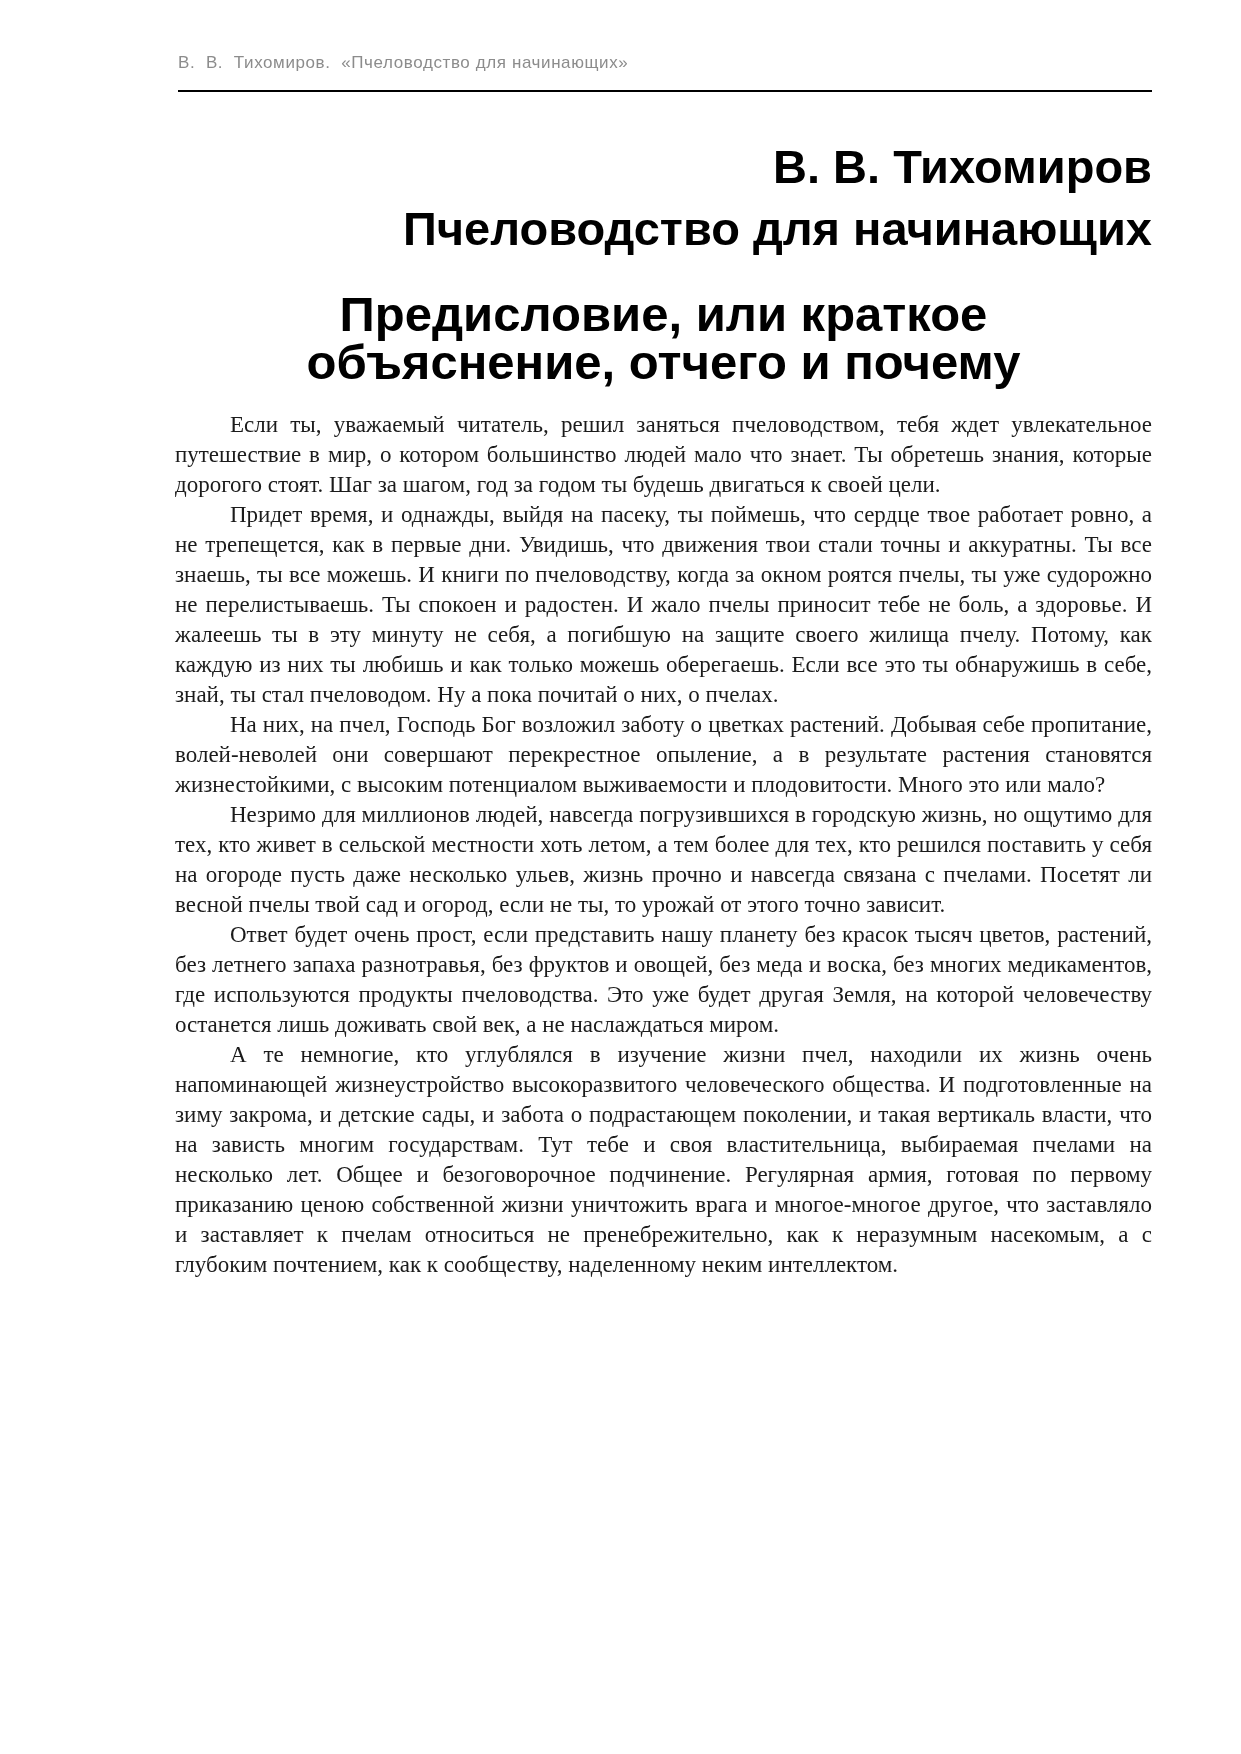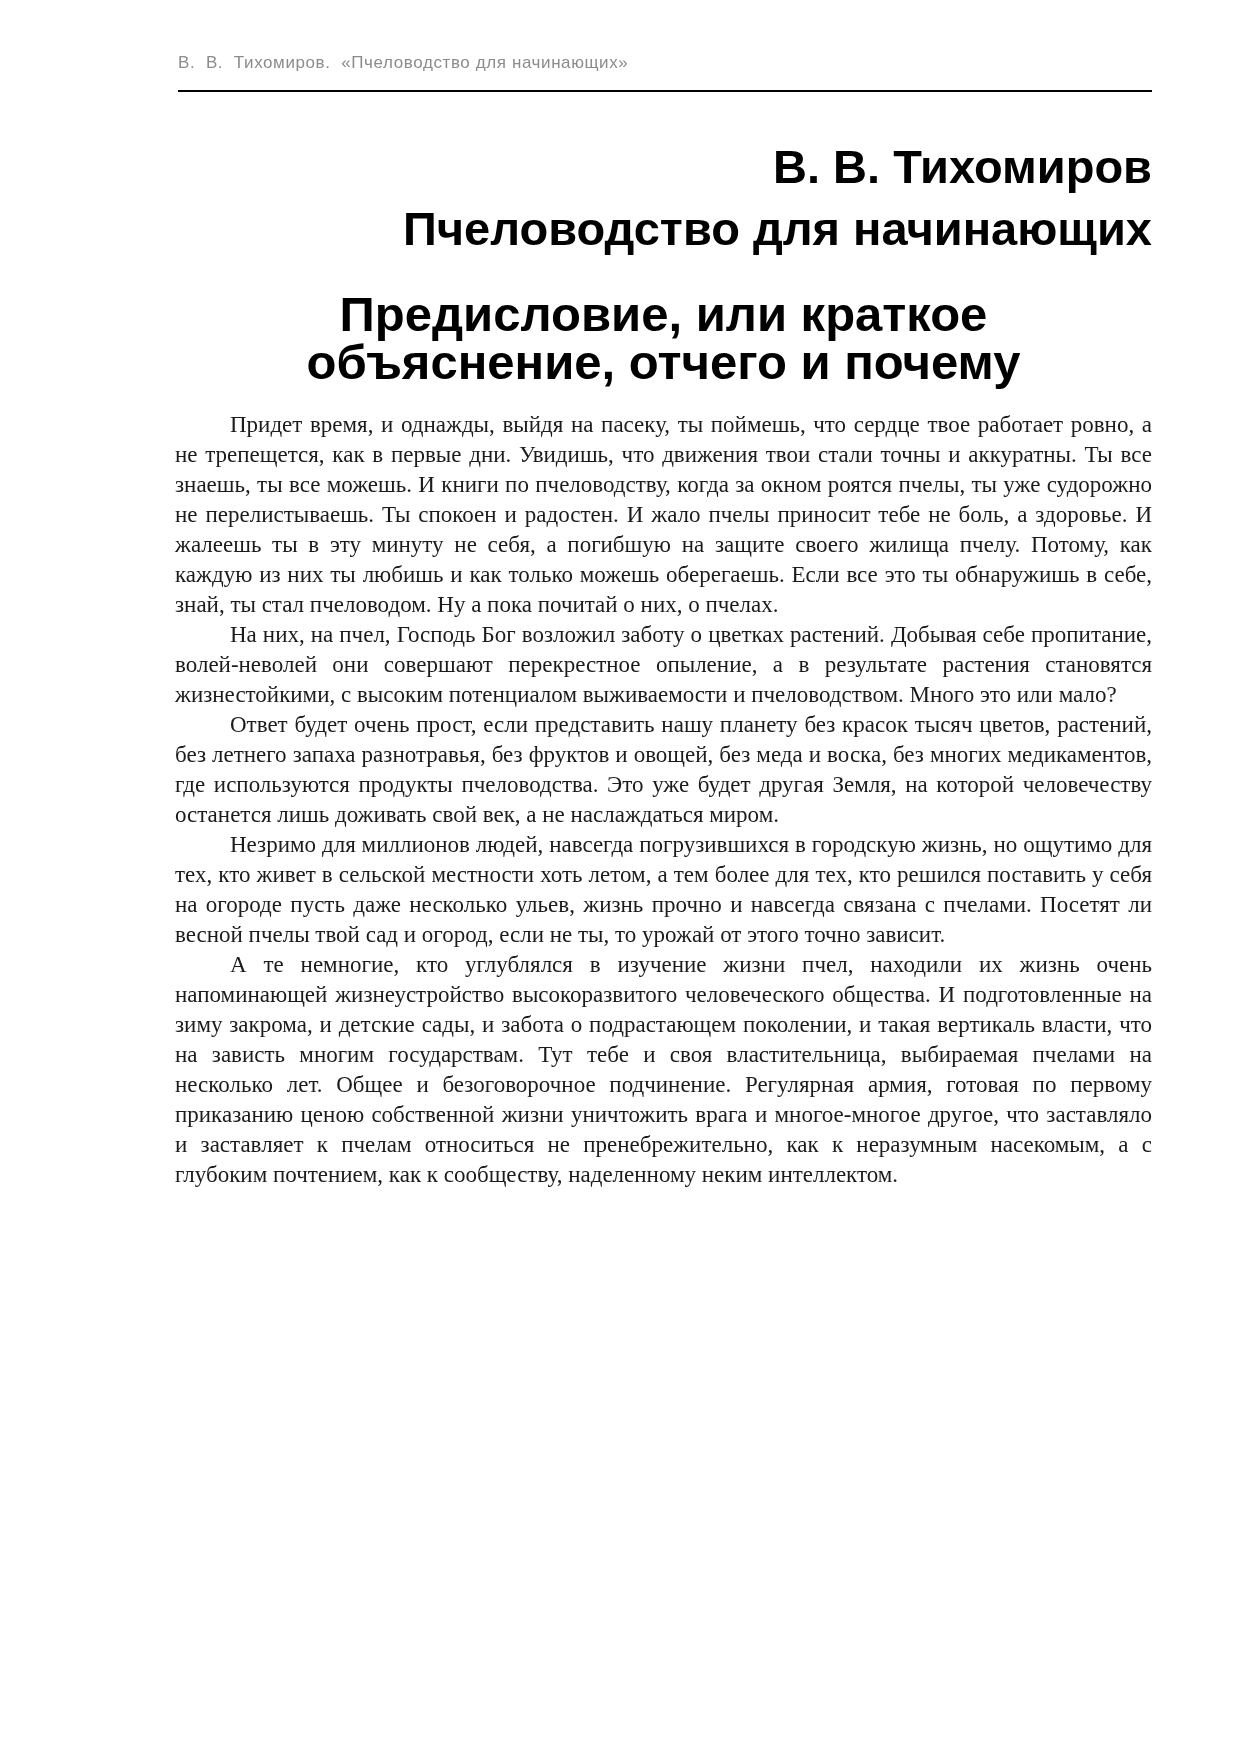--- a/index.html
+++ b/index.html
@@ -89,22 +89,23 @@
   <div class="running-header">В.  В.  Тихомиров.  «Пчеловодство для начинающих»</div>
   <div class="header-rule"></div>
 
   <div class="content">
     <h1 class="book-title">В. В. Тихомиров
 Пчеловодство для начинающих</h1>
     <h2 class="chapter-title">Предисловие, или краткое
 объяснение, отчего и почему</h2>
 
     <div class="body-text">
+      <p>Если ты, уважаемый читатель, решил заняться пчеловодством, тебя ждет увлекательное путешествие в мир, о котором большинство людей мало что знает. Ты обретешь знания, которые дорогого стоят. Шаг за шагом, год за годом ты будешь двигаться к своей цели.</p>
       <p>Придет время, и однажды, выйдя на пасеку, ты поймешь, что сердце твое работает ровно, а не трепещется, как в первые дни. Увидишь, что движения твои стали точны и аккуратны. Ты все знаешь, ты все можешь. И книги по пчеловодству, когда за окном роятся пчелы, ты уже судорожно не перелистываешь. Ты спокоен и радостен. И жало пчелы приносит тебе не боль, а здоровье. И жалеешь ты в эту минуту не себя, а погибшую на защите своего жилища пчелу. Потому, как каждую из них ты любишь и как только можешь оберегаешь. Если все это ты обнаружишь в себе, знай, ты стал пчеловодом. Ну а пока почитай о них, о пчелах.</p>
-      <p>На них, на пчел, Господь Бог возложил заботу о цветках растений. Добывая себе пропитание, волей-неволей они совершают перекрестное опыление, а в результате растения становятся жизнестойкими, с высоким потенциалом выживаемости и пчеловодством. Много это или мало?</p>
+      <p>На них, на пчел, Господь Бог возложил заботу о цветках растений. Добывая себе пропитание, волей-неволей они совершают перекрестное опыление, а в результате растения становятся жизнестойкими, с высоким потенциалом выживаемости и плодовитости. Много это или мало?</p>
+      <p>Незримо для миллионов людей, навсегда погрузившихся в городскую жизнь, но ощутимо для тех, кто живет в сельской местности хоть летом, а тем более для тех, кто решился поставить у себя на огороде пусть даже несколько ульев, жизнь прочно и навсегда связана с пчелами. Посетят ли весной пчелы твой сад и огород, если не ты, то урожай от этого точно зависит.</p>
       <p>Ответ будет очень прост, если представить нашу планету без красок тысяч цветов, растений, без летнего запаха разнотравья, без фруктов и овощей, без меда и воска, без многих медикаментов, где используются продукты пчеловодства. Это уже будет другая Земля, на которой человечеству останется лишь доживать свой век, а не наслаждаться миром.</p>
-      <p>Незримо для миллионов людей, навсегда погрузившихся в городскую жизнь, но ощутимо для тех, кто живет в сельской местности хоть летом, а тем более для тех, кто решился поставить у себя на огороде пусть даже несколько ульев, жизнь прочно и навсегда связана с пчелами. Посетят ли весной пчелы твой сад и огород, если не ты, то урожай от этого точно зависит.</p>
       <p>А те немногие, кто углублялся в изучение жизни пчел, находили их жизнь очень напоминающей жизнеустройство высокоразвитого человеческого общества. И подготовленные на зиму закрома, и детские сады, и забота о подрастающем поколении, и такая вертикаль власти, что на зависть многим государствам. Тут тебе и своя властительница, выбираемая пчелами на несколько лет. Общее и безоговорочное подчинение. Регулярная армия, готовая по первому приказанию ценою собственной жизни уничтожить врага и многое-многое другое, что заставляло и заставляет к пчелам относиться не пренебрежительно, как к неразумным насекомым, а с глубоким почтением, как к сообществу, наделенному неким интеллектом.</p>
     </div>
   </div>
 
   <div class="page-number">4</div>
 </div>
 
 </body></html>

